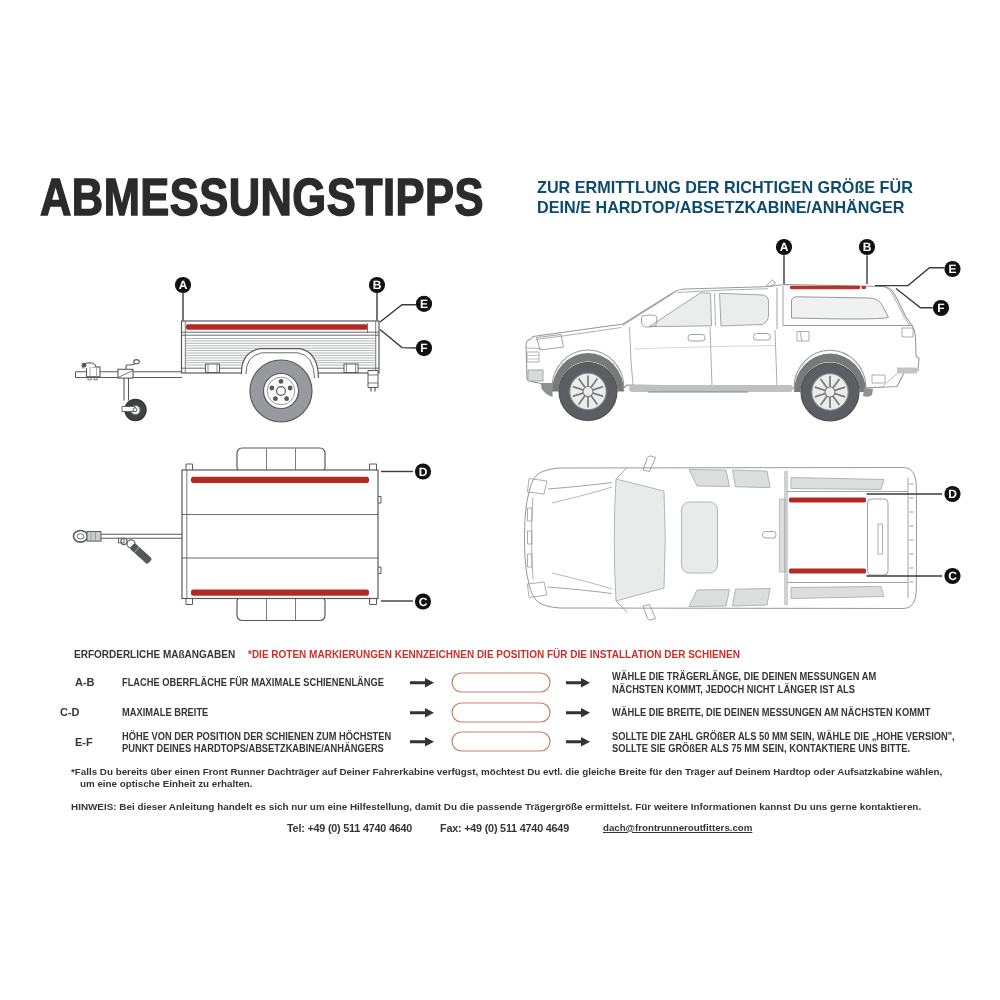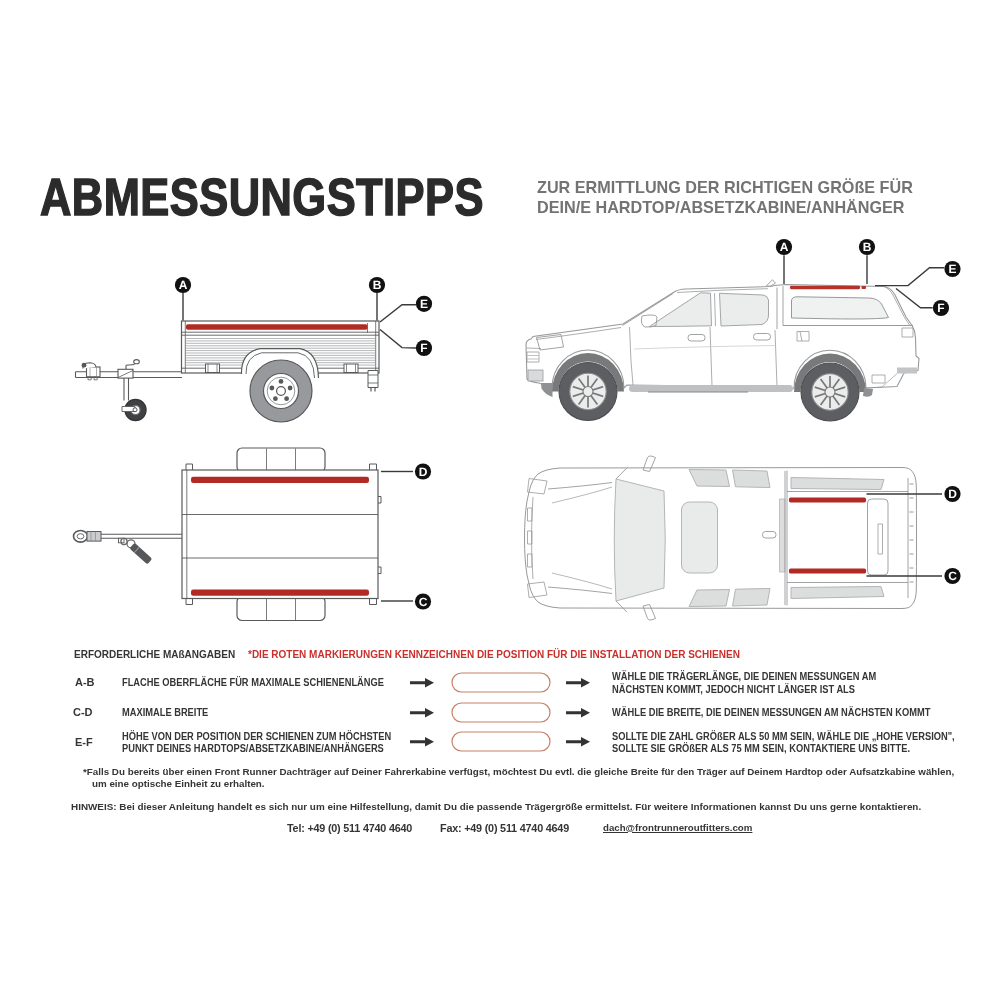--- a/index.html
+++ b/index.html
@@ -2,48 +2,48 @@
 <html><head>
 <meta charset="utf-8">
 <style>
   html,body{margin:0;padding:0;}
   body{width:1000px;height:1000px;background:#ffffff;position:relative;overflow:hidden;
        font-family:"Liberation Sans", sans-serif;}
   .abs{position:absolute;}
   #title{left:40px;top:168px;font-size:51px;font-weight:bold;color:#2b2b2b;
          letter-spacing:0.5px;transform:scaleX(0.853);transform-origin:left top;
          -webkit-text-stroke:1.4px #2b2b2b; white-space:nowrap;}
-  #subtitle{left:537px;top:178px;font-size:16.2px;font-weight:bold;color:#737373;
+  #subtitle{left:537px;top:178px;font-size:16.2px;font-weight:bold;color:#0c4a6e;
          line-height:19.5px;transform:scaleX(1.0);transform-origin:left top;white-space:nowrap;
          letter-spacing:0px;}
   .leg{font-weight:bold;color:#353537;white-space:nowrap;}
   .red{color:#c9302c;}
   svg{position:absolute;left:0;top:0;}
 </style>
 </head>
 <body>
   <div id="title" class="abs">ABMESSUNGSTIPPS</div>
   <div id="subtitle" class="abs">ZUR ERMITTLUNG DER RICHTIGEN GRÖßE FÜR<br>DEIN/E HARDTOP/ABSETZKABINE/ANHÄNGER</div>
 
   <div class="abs leg" style="left:74px;top:649px;font-size:10px;">ERFORDERLICHE MAßANGABEN</div>
   <div class="abs leg red" style="left:248px;top:649px;font-size:10px;">*DIE ROTEN MARKIERUNGEN KENNZEICHNEN DIE POSITION FÜR DIE INSTALLATION DER SCHIENEN</div>
 
   <div class="abs leg" style="left:75px;top:676px;font-size:11px;">A-B</div>
   <div class="abs leg" style="left:122px;top:677px;font-size:10px;transform:scaleX(0.93);transform-origin:left top;">FLACHE OBERFLÄCHE FÜR MAXIMALE SCHIENENLÄNGE</div>
   <div class="abs leg" style="left:612px;top:671px;font-size:10px;line-height:12.8px;transform:scaleX(0.93);transform-origin:left top;">WÄHLE DIE TRÄGERLÄNGE, DIE DEINEN MESSUNGEN AM<br>NÄCHSTEN KOMMT, JEDOCH NICHT LÄNGER IST ALS</div>
 
-  <div class="abs leg" style="left:73px;top:706px;font-size:11px;text-align:center;">C-D</div>
+  <div class="abs leg" style="left:60px;top:706px;font-size:11px;text-align:center;">C-D</div>
   <div class="abs leg" style="left:122px;top:707px;font-size:10px;transform:scaleX(0.93);transform-origin:left top;">MAXIMALE BREITE</div>
   <div class="abs leg" style="left:612px;top:707px;font-size:10px;transform:scaleX(0.93);transform-origin:left top;">WÄHLE DIE BREITE, DIE DEINEN MESSUNGEN AM NÄCHSTEN KOMMT</div>
 
   <div class="abs leg" style="left:75px;top:736px;font-size:11px;">E-F</div>
   <div class="abs leg" style="left:122px;top:731px;font-size:10px;line-height:12.4px;transform:scaleX(0.93);transform-origin:left top;">HÖHE VON DER POSITION DER SCHIENEN ZUM HÖCHSTEN<br>PUNKT DEINES HARDTOPS/ABSETZKABINE/ANHÄNGERS</div>
   <div class="abs leg" style="left:612px;top:731px;font-size:10px;line-height:12.4px;transform:scaleX(0.93);transform-origin:left top;">SOLLTE DIE ZAHL GRÖßER ALS 50 MM SEIN, WÄHLE DIE „HOHE VERSION",<br>SOLLTE SIE GRÖßER ALS 75 MM SEIN, KONTAKTIERE UNS BITTE.</div>
 
-  <div class="abs leg" style="left:71px;top:766px;font-size:9.8px;line-height:12.3px;margin-left:12px;">*Falls Du bereits über einen Front Runner Dachträger auf Deiner Fahrerkabine verfügst, möchtest Du evtl. die gleiche Breite für den Träger auf Deinem Hardtop oder Aufsatzkabine wählen,<br><span style="margin-left:9px;text-align:right;">um eine optische Einheit zu erhalten.</span></div>
+  <div class="abs leg" style="left:71px;top:766px;font-size:9.8px;line-height:12.3px;">*Falls Du bereits über einen Front Runner Dachträger auf Deiner Fahrerkabine verfügst, möchtest Du evtl. die gleiche Breite für den Träger auf Deinem Hardtop oder Aufsatzkabine wählen,<br><span style="margin-left:9px;text-align:right;">um eine optische Einheit zu erhalten.</span></div>
   <div class="abs leg" style="left:71px;top:801px;font-size:9.9px;">HINWEIS: Bei dieser Anleitung handelt es sich nur um eine Hilfestellung, damit Du die passende Trägergröße ermittelst. Für weitere Informationen kannst Du uns gerne kontaktieren.</div>
   <div class="abs leg" style="left:266px;top:822px;font-size:10.8px;letter-spacing:-0.2px;margin-left:21px;">Tel: +49 (0) 511 4740 4640</div>
   <div class="abs leg" style="left:440px;top:822px;font-size:10.8px;letter-spacing:-0.2px;">Fax: +49 (0) 511 4740 4649</div>
   <div class="abs leg" style="left:603px;top:822px;font-size:9.7px;text-decoration:underline;">dach@frontrunneroutfitters.com</div>
 
   <svg width="1000" height="1000" viewBox="0 0 1000 1000">
 
     <g id="legendgfx" stroke="none">
       <g fill="#333333">
         <path d="M410,681.2 h15 v-3.2 l9,4.7 -9,4.7 v-3.2 h-15 z"></path>

